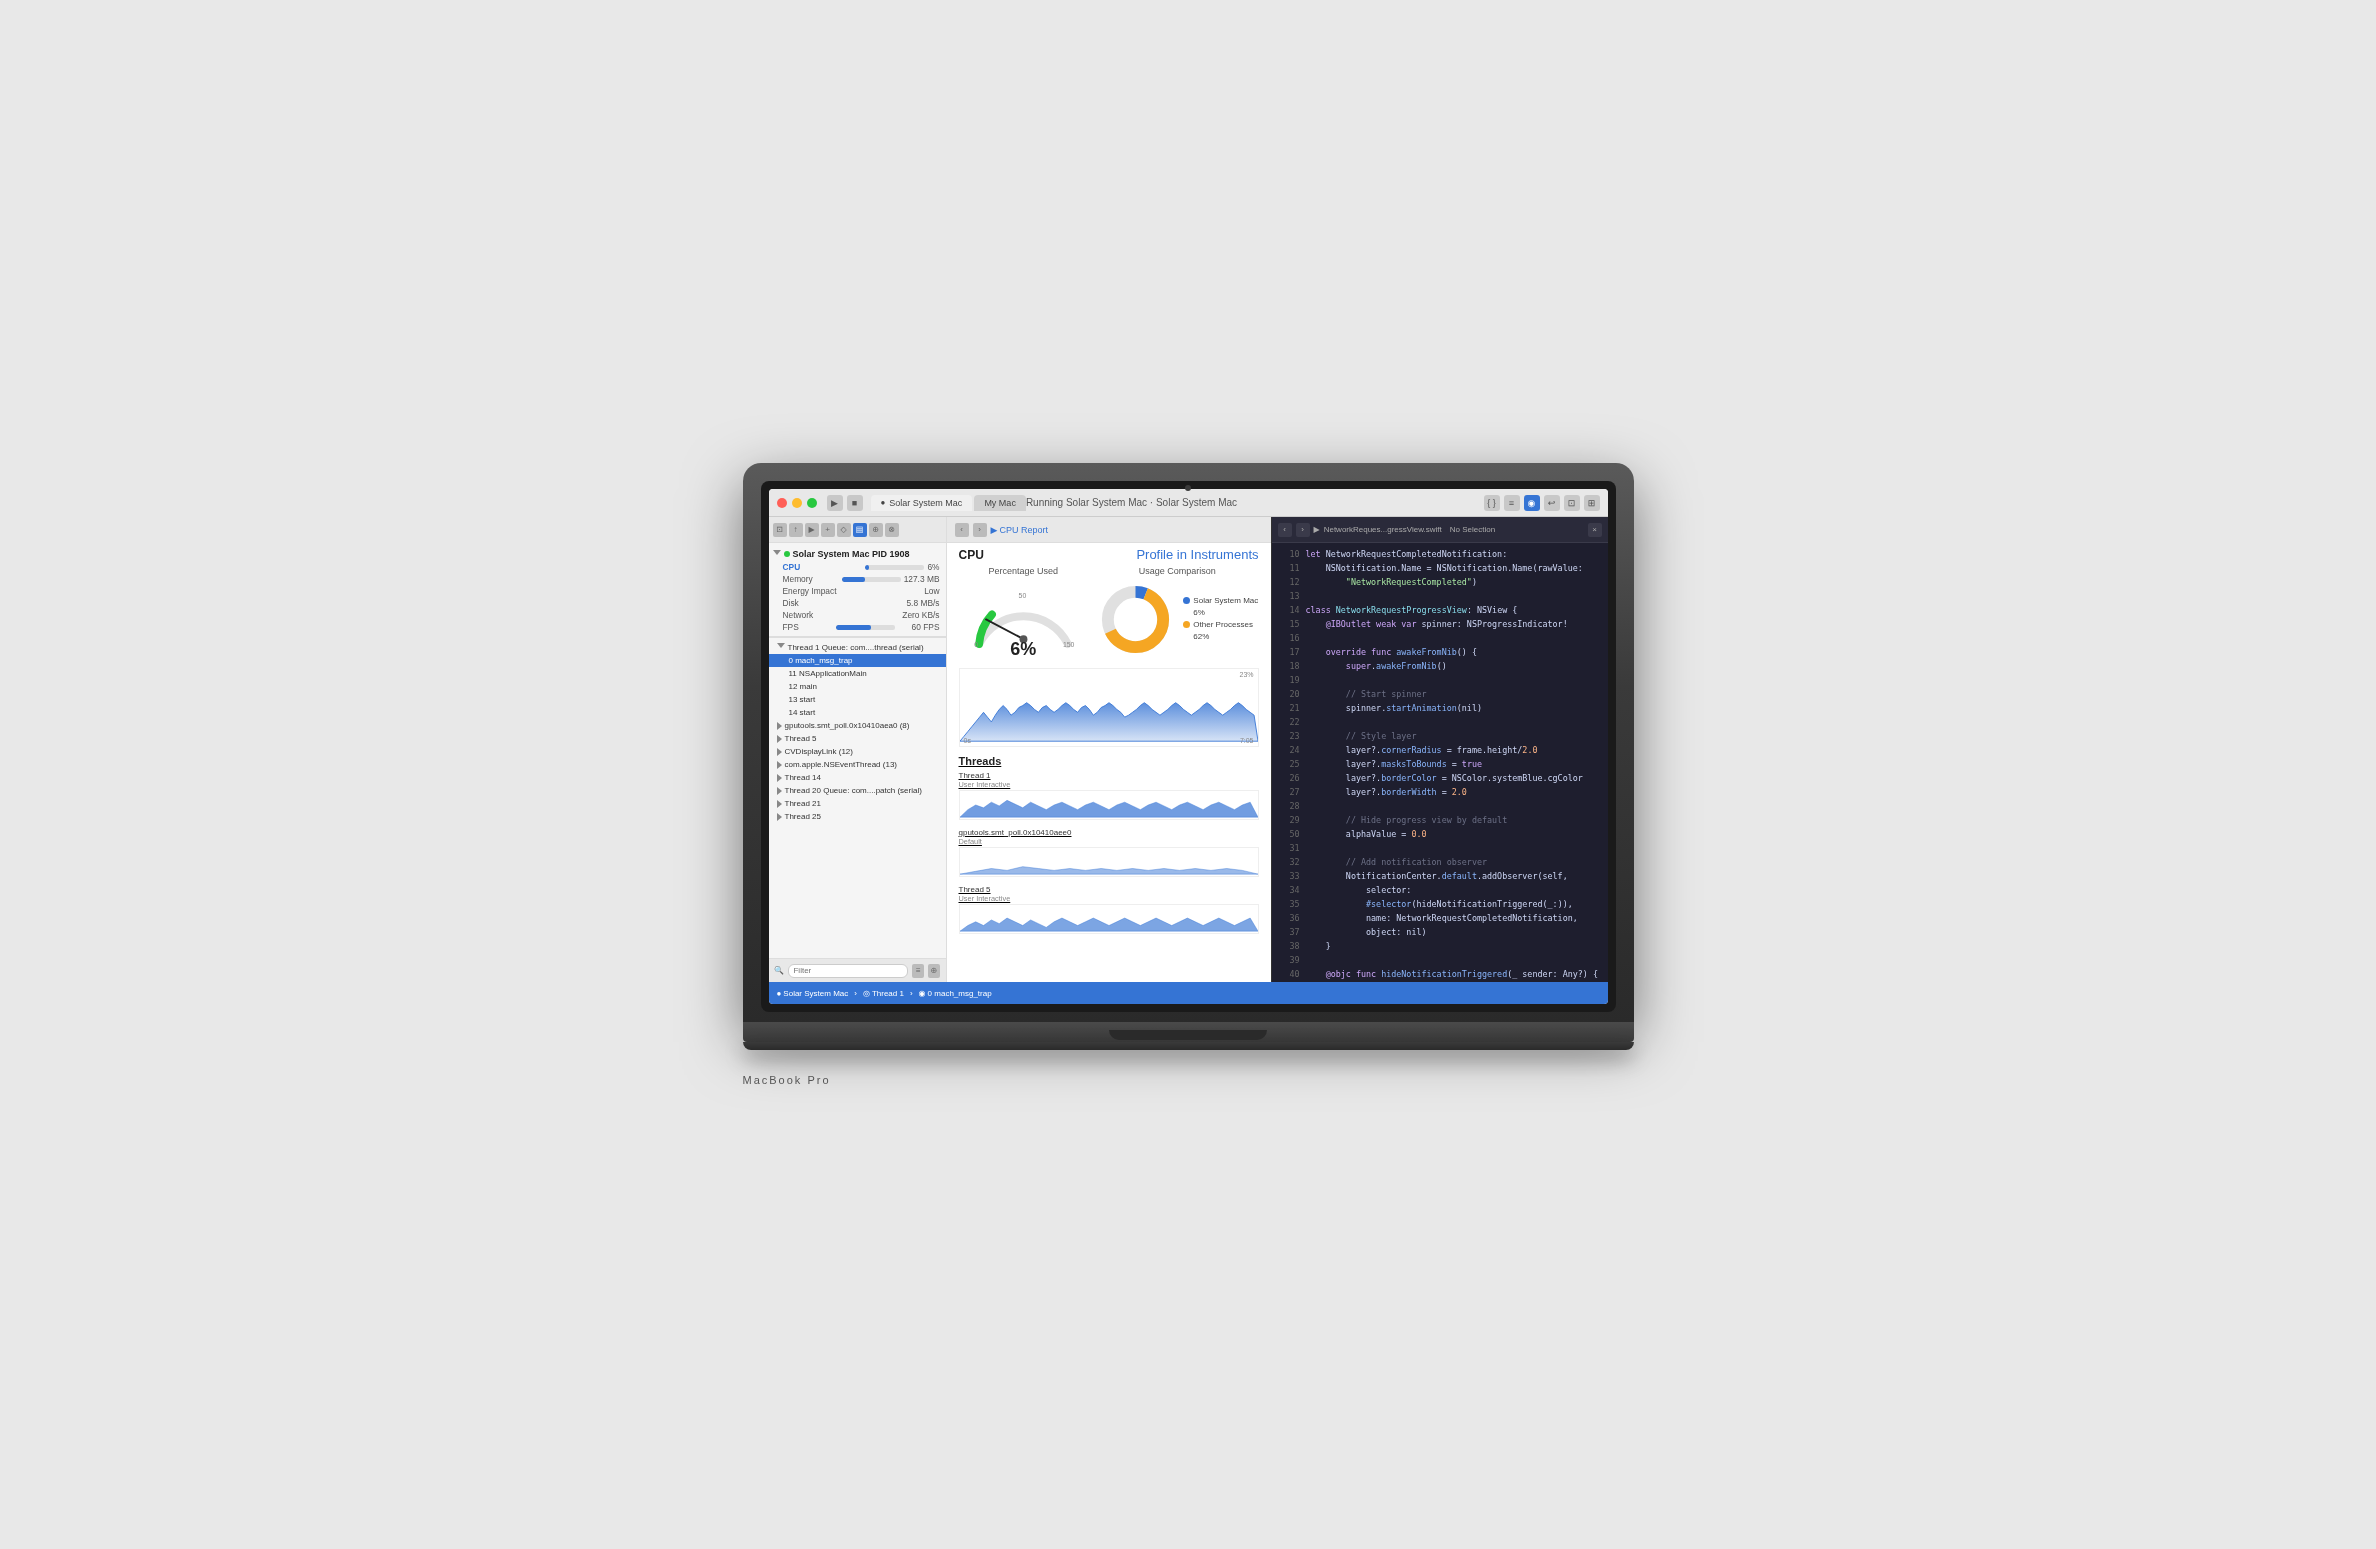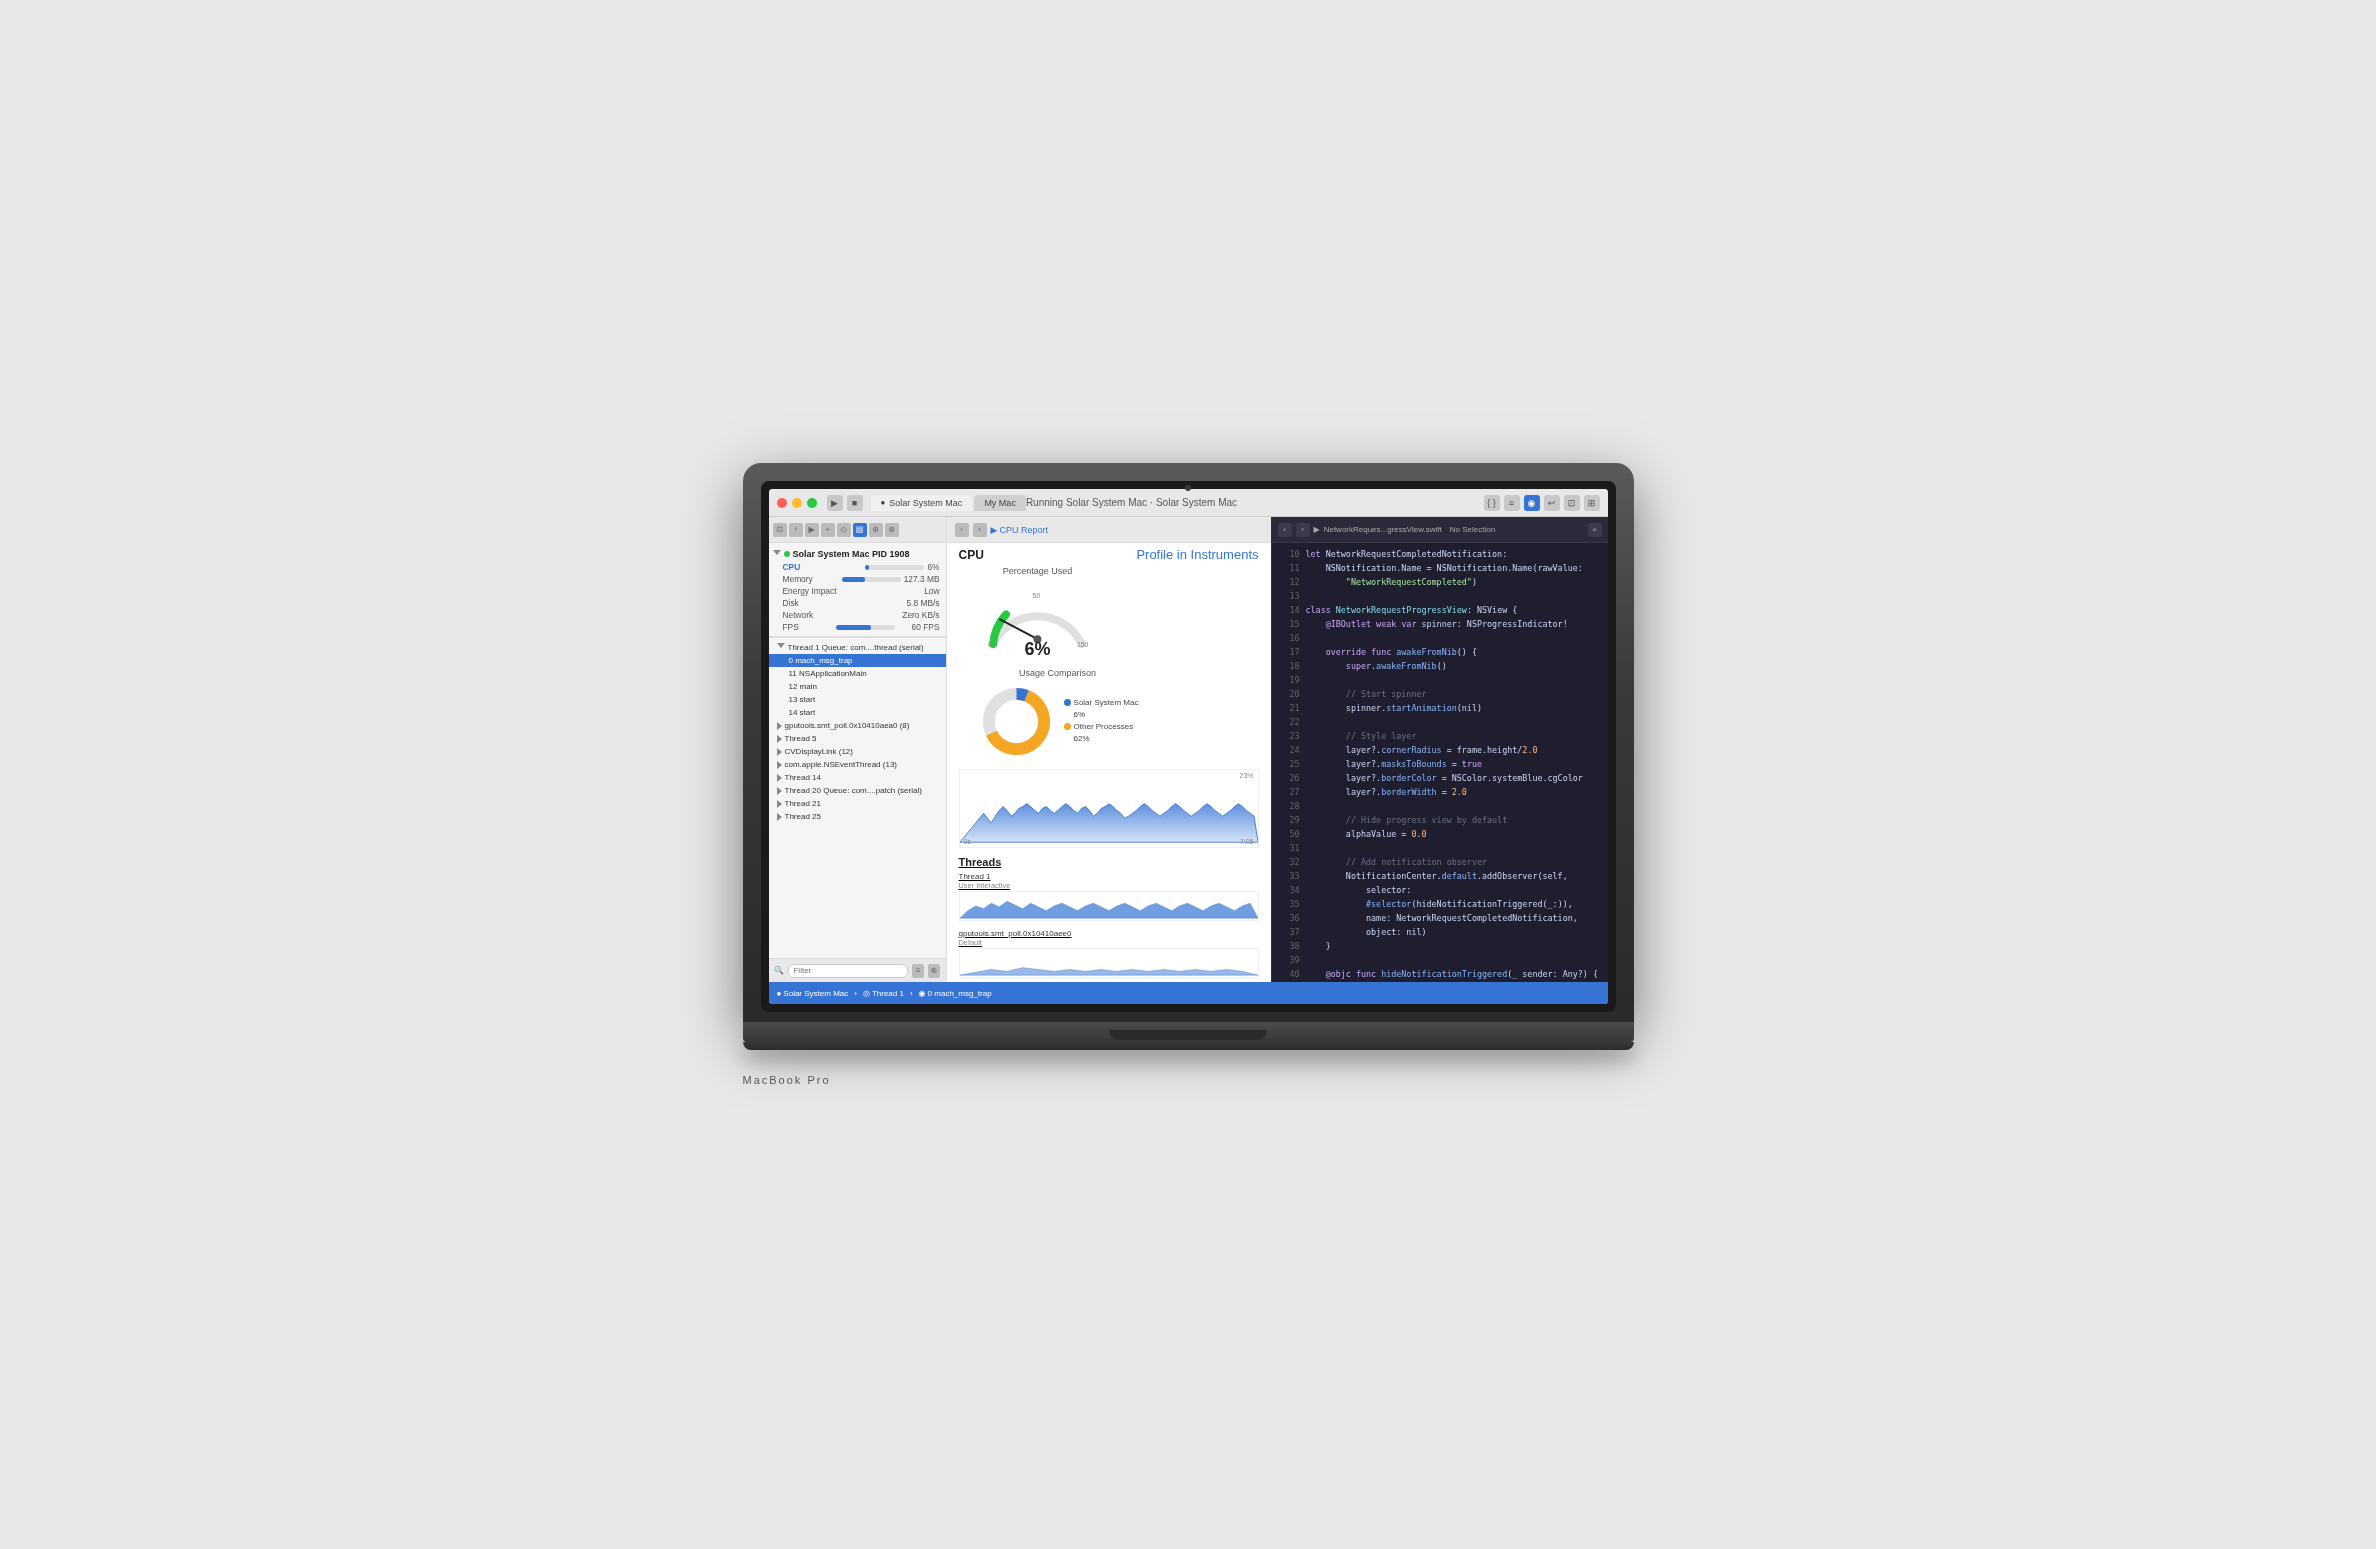--- a/index.html
+++ b/index.html
@@ -201,21 +201,21 @@
     .cpu-header {
       display: flex; justify-content: space-between; align-items: center;
       padding: 4px 12px;
     }
     .cpu-title { font-size: 12px; font-weight: 600; color: #222; }
     .profile-btn {
       font-size: 13px; color: #3574d4; background: none; border: none; cursor: pointer; text-align: center;
     }
 
     .cpu-charts {
-      display: flex; gap: 8px; padding: 0 12px 8px; flex-direction: column;
+      display: flex; gap: 8px; padding: 0 12px 8px;
     }
 
     
     .gauge-container {
       display: flex; flex-direction: column; align-items: center;
       width: 158px;
     }
     .gauge-label { font-size: 9px; color: #555; margin-bottom: 4px; }
 
     .gauge-svg { width: 119px; height: 69px; }

